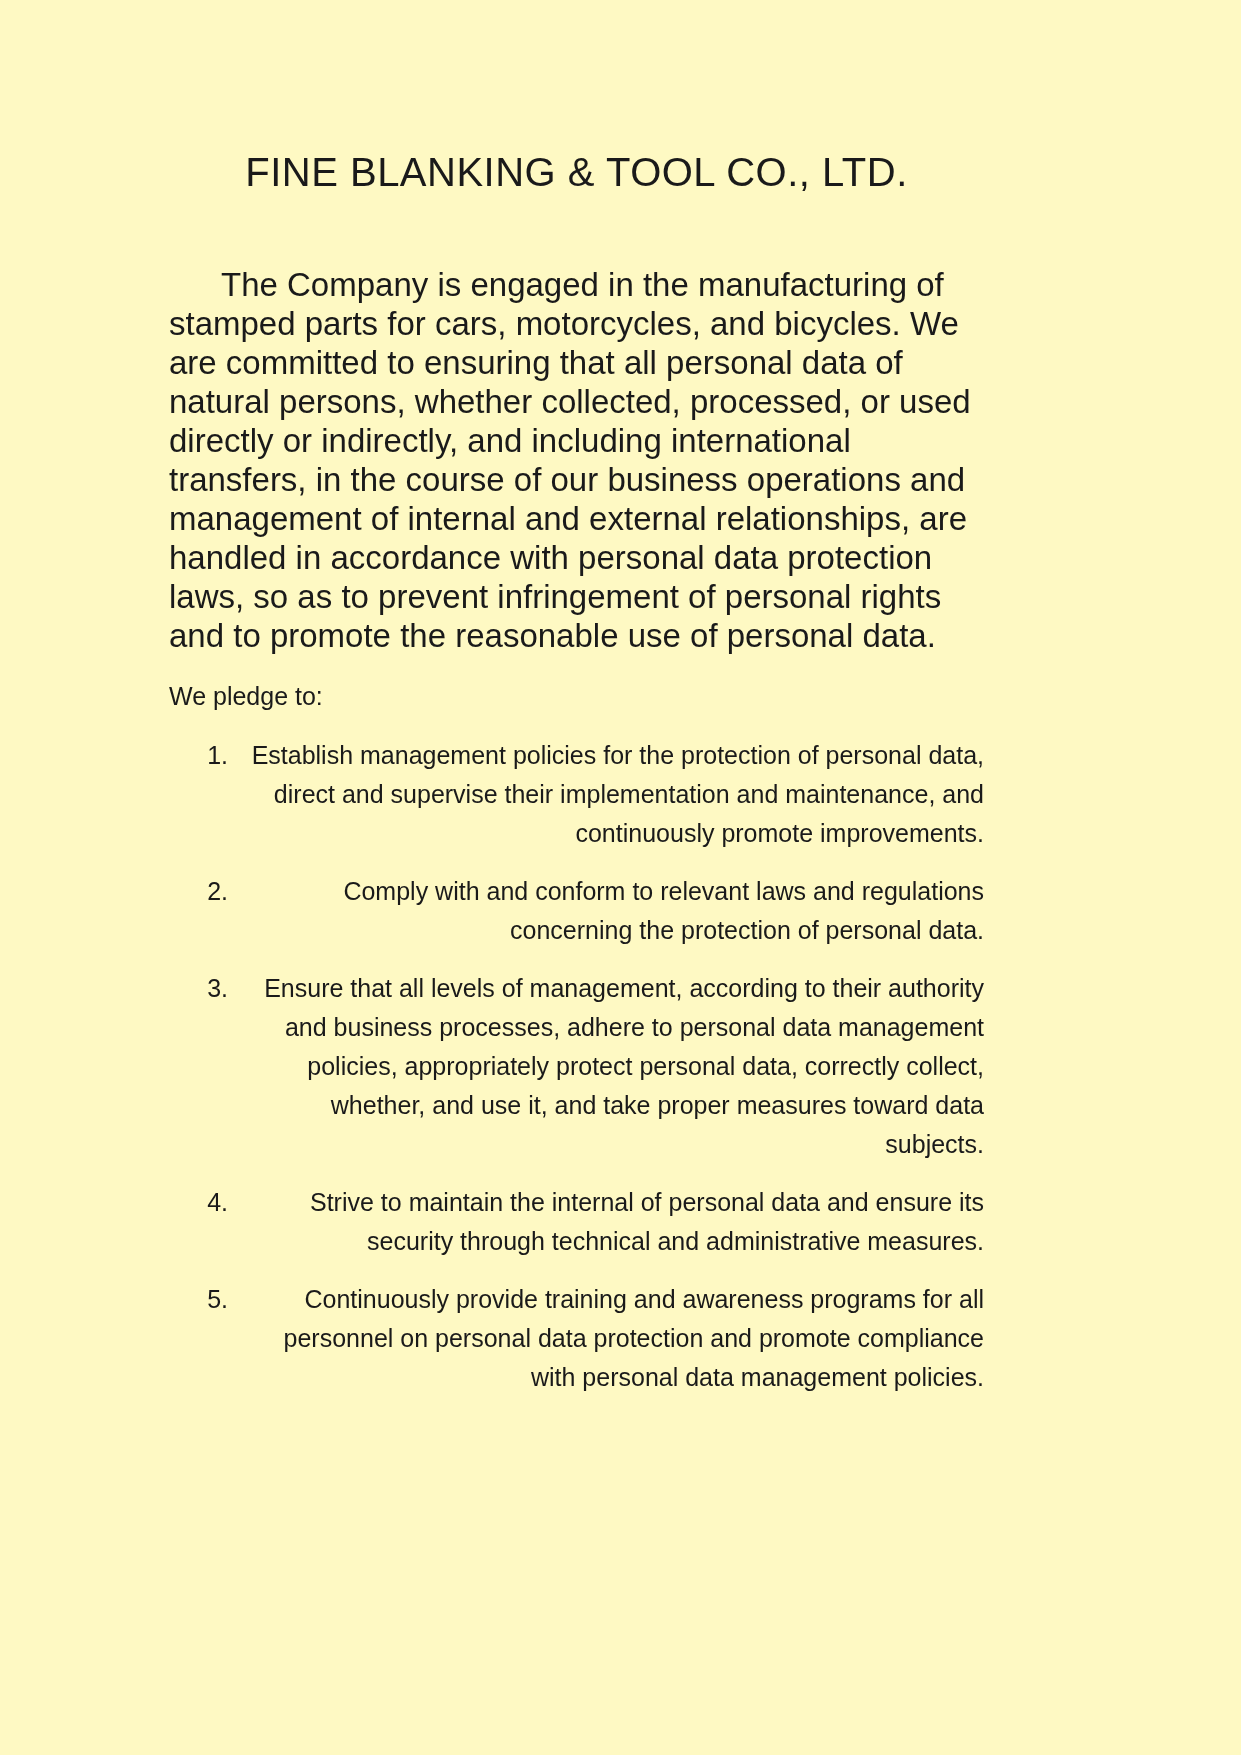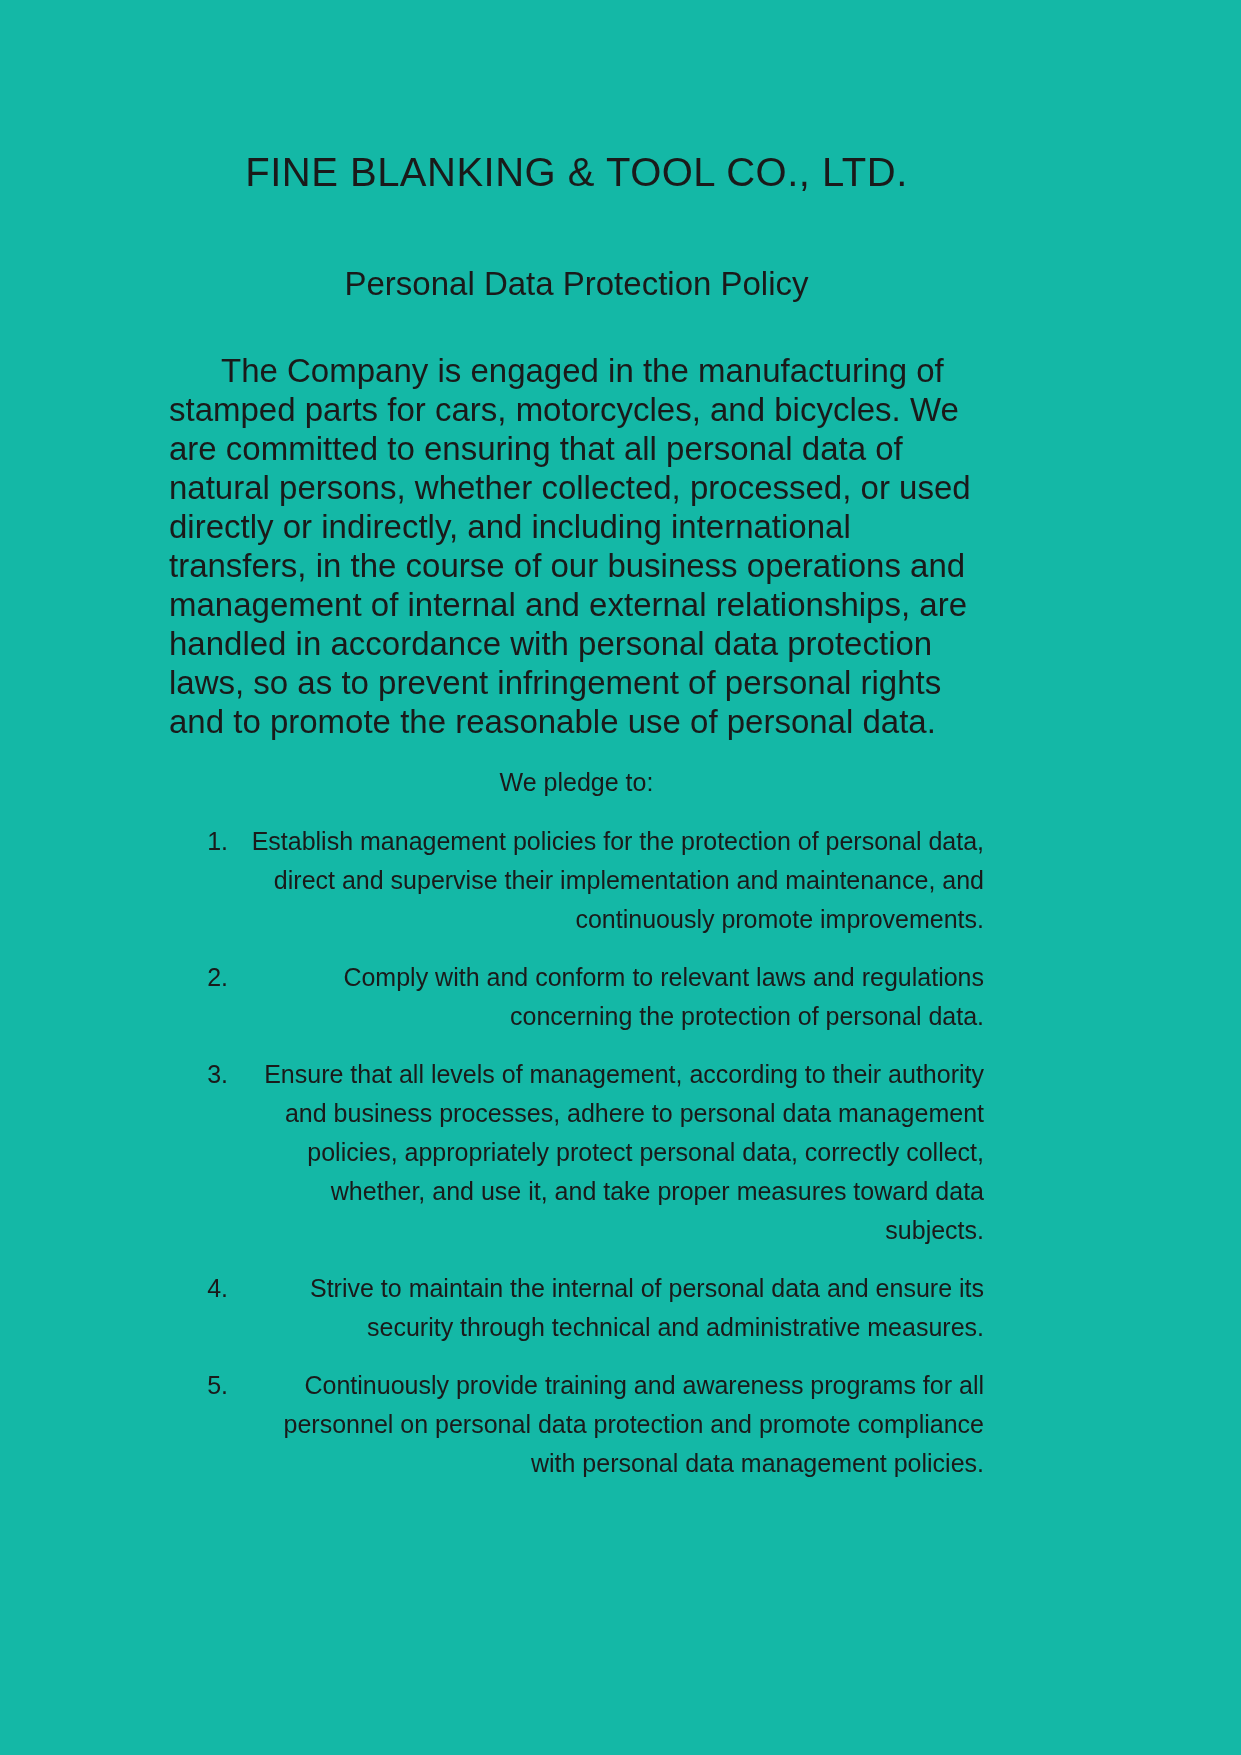--- a/index.html
+++ b/index.html
@@ -4,21 +4,21 @@
 <style>
   html, body {
     margin: 0;
     padding: 0;
     background: #ffffff;
   }
   .page {
     position: relative;
     width: 1241px;
     height: 1755px;
-    background: #14b8a6;
+    background: #fef9c3;
     color: #1a1a1a;
     font-family: "Liberation Sans", sans-serif;
     box-sizing: border-box;
     padding: 150px 0 0 169px;
   }
   .content {
     width: 815px;
   }
   .doc-title {
     font-size: 40px;
@@ -40,21 +40,20 @@
     line-height: 39px;
     text-indent: 52px;
     margin: 0 0 22px 0;
     color: #1a1a1a;
   }
   .pledge-intro {
     font-size: 25px;
     line-height: 39px;
     margin: 0 0 20px 0;
     color: #1a1a1a;
-    text-align: center;
   }
   ol.pledge-list {
     margin: 0;
     padding-left: 66px;
     font-size: 25px;
     line-height: 39px;
     color: #1a1a1a;
   }
   ol.pledge-list li {
     margin-bottom: 19px;
@@ -62,21 +61,20 @@
     text-align: right;
   }
 </style>
 </head>
 <body>
 
 <div class="page">
   <div class="content">
     <h1 class="doc-title">FINE BLANKING &amp; TOOL CO., LTD.</h1>
 
-    <h2 class="doc-subtitle">Personal Data Protection Policy</h2>
 
     <p class="intro">The Company is engaged in the manufacturing of stamped parts for cars, motorcycles, and bicycles. We are committed to ensuring that all personal data of natural persons, whether collected, processed, or used directly or indirectly, and including international transfers, in the course of our business operations and management of internal and external relationships, are handled in accordance with personal data protection laws, so as to prevent infringement of personal rights and to promote the reasonable use of personal data.</p>
 
     <p class="pledge-intro">We pledge to:</p>
 
     <ol class="pledge-list">
       <li>Establish management policies for the protection of personal data, direct and supervise their implementation and maintenance, and continuously promote improvements.</li>
       <li>Comply with and conform to relevant laws and regulations concerning the protection of personal data.</li>
       <li>Ensure that all levels of management, according to their authority and business processes, adhere to personal data management policies, appropriately protect personal data, correctly collect, whether, and use it, and take proper measures toward data subjects.</li>
       <li>Strive to maintain the internal of personal data and ensure its security through technical and administrative measures.</li>

